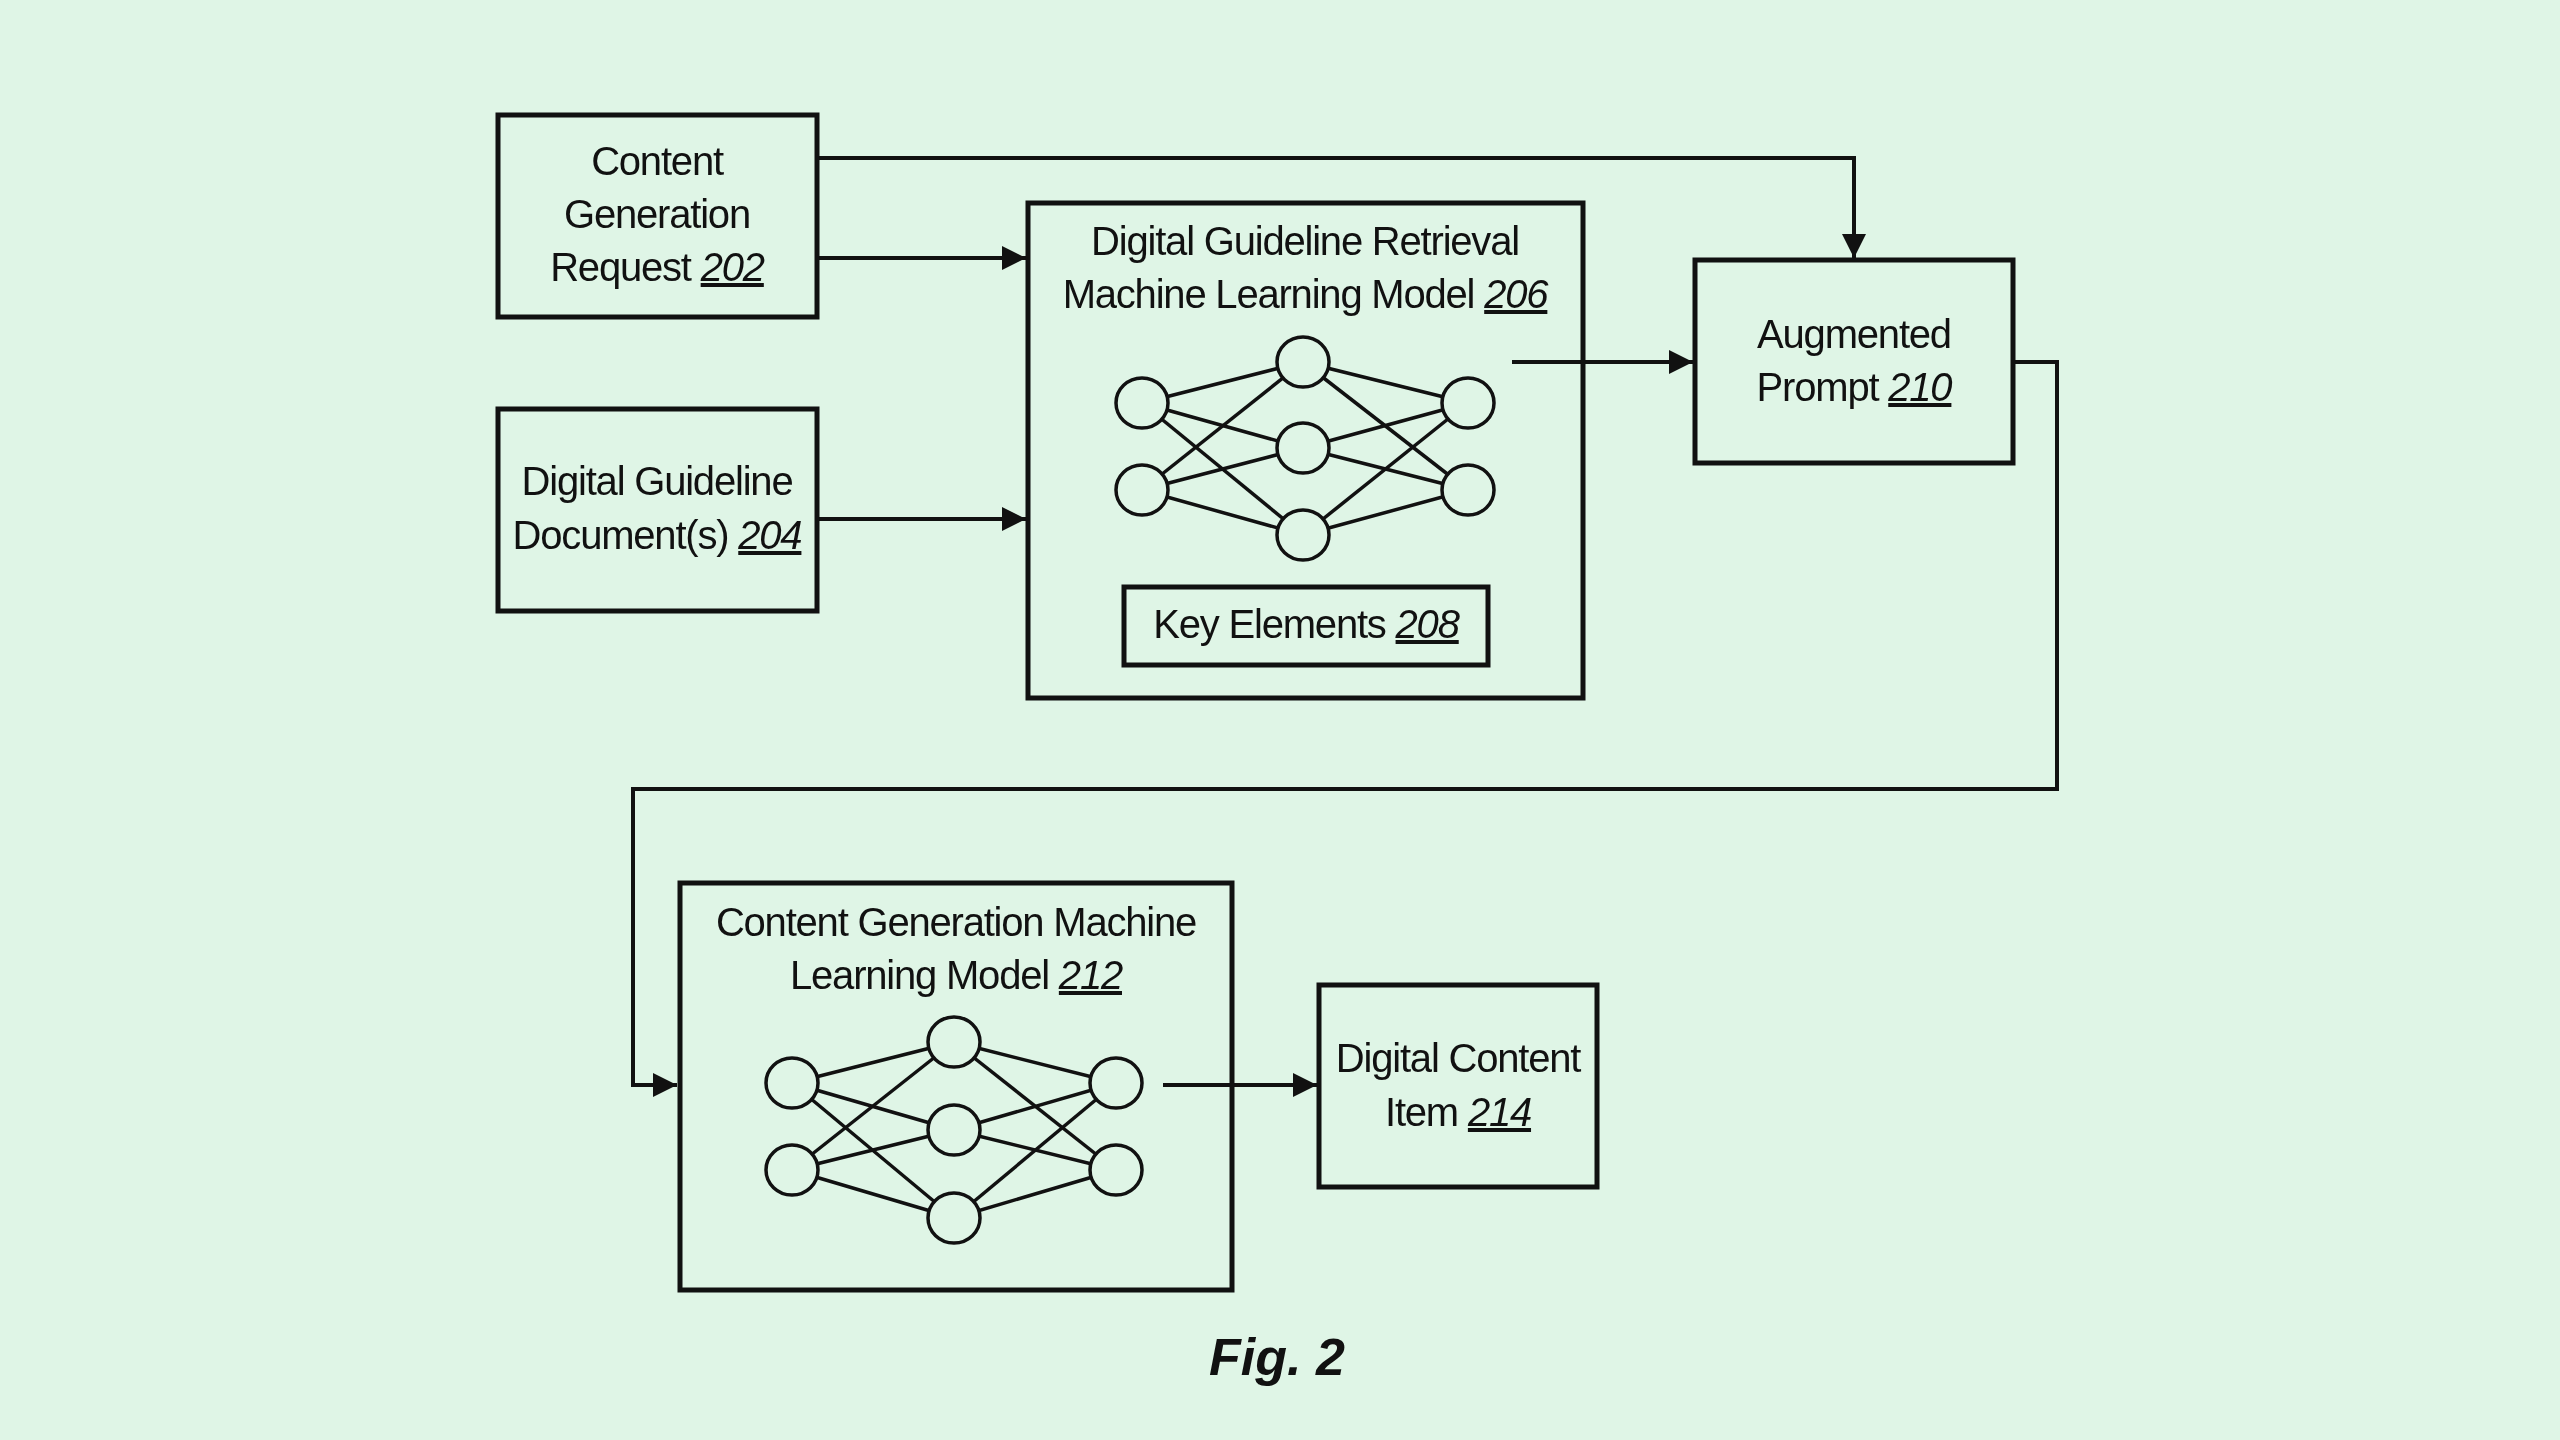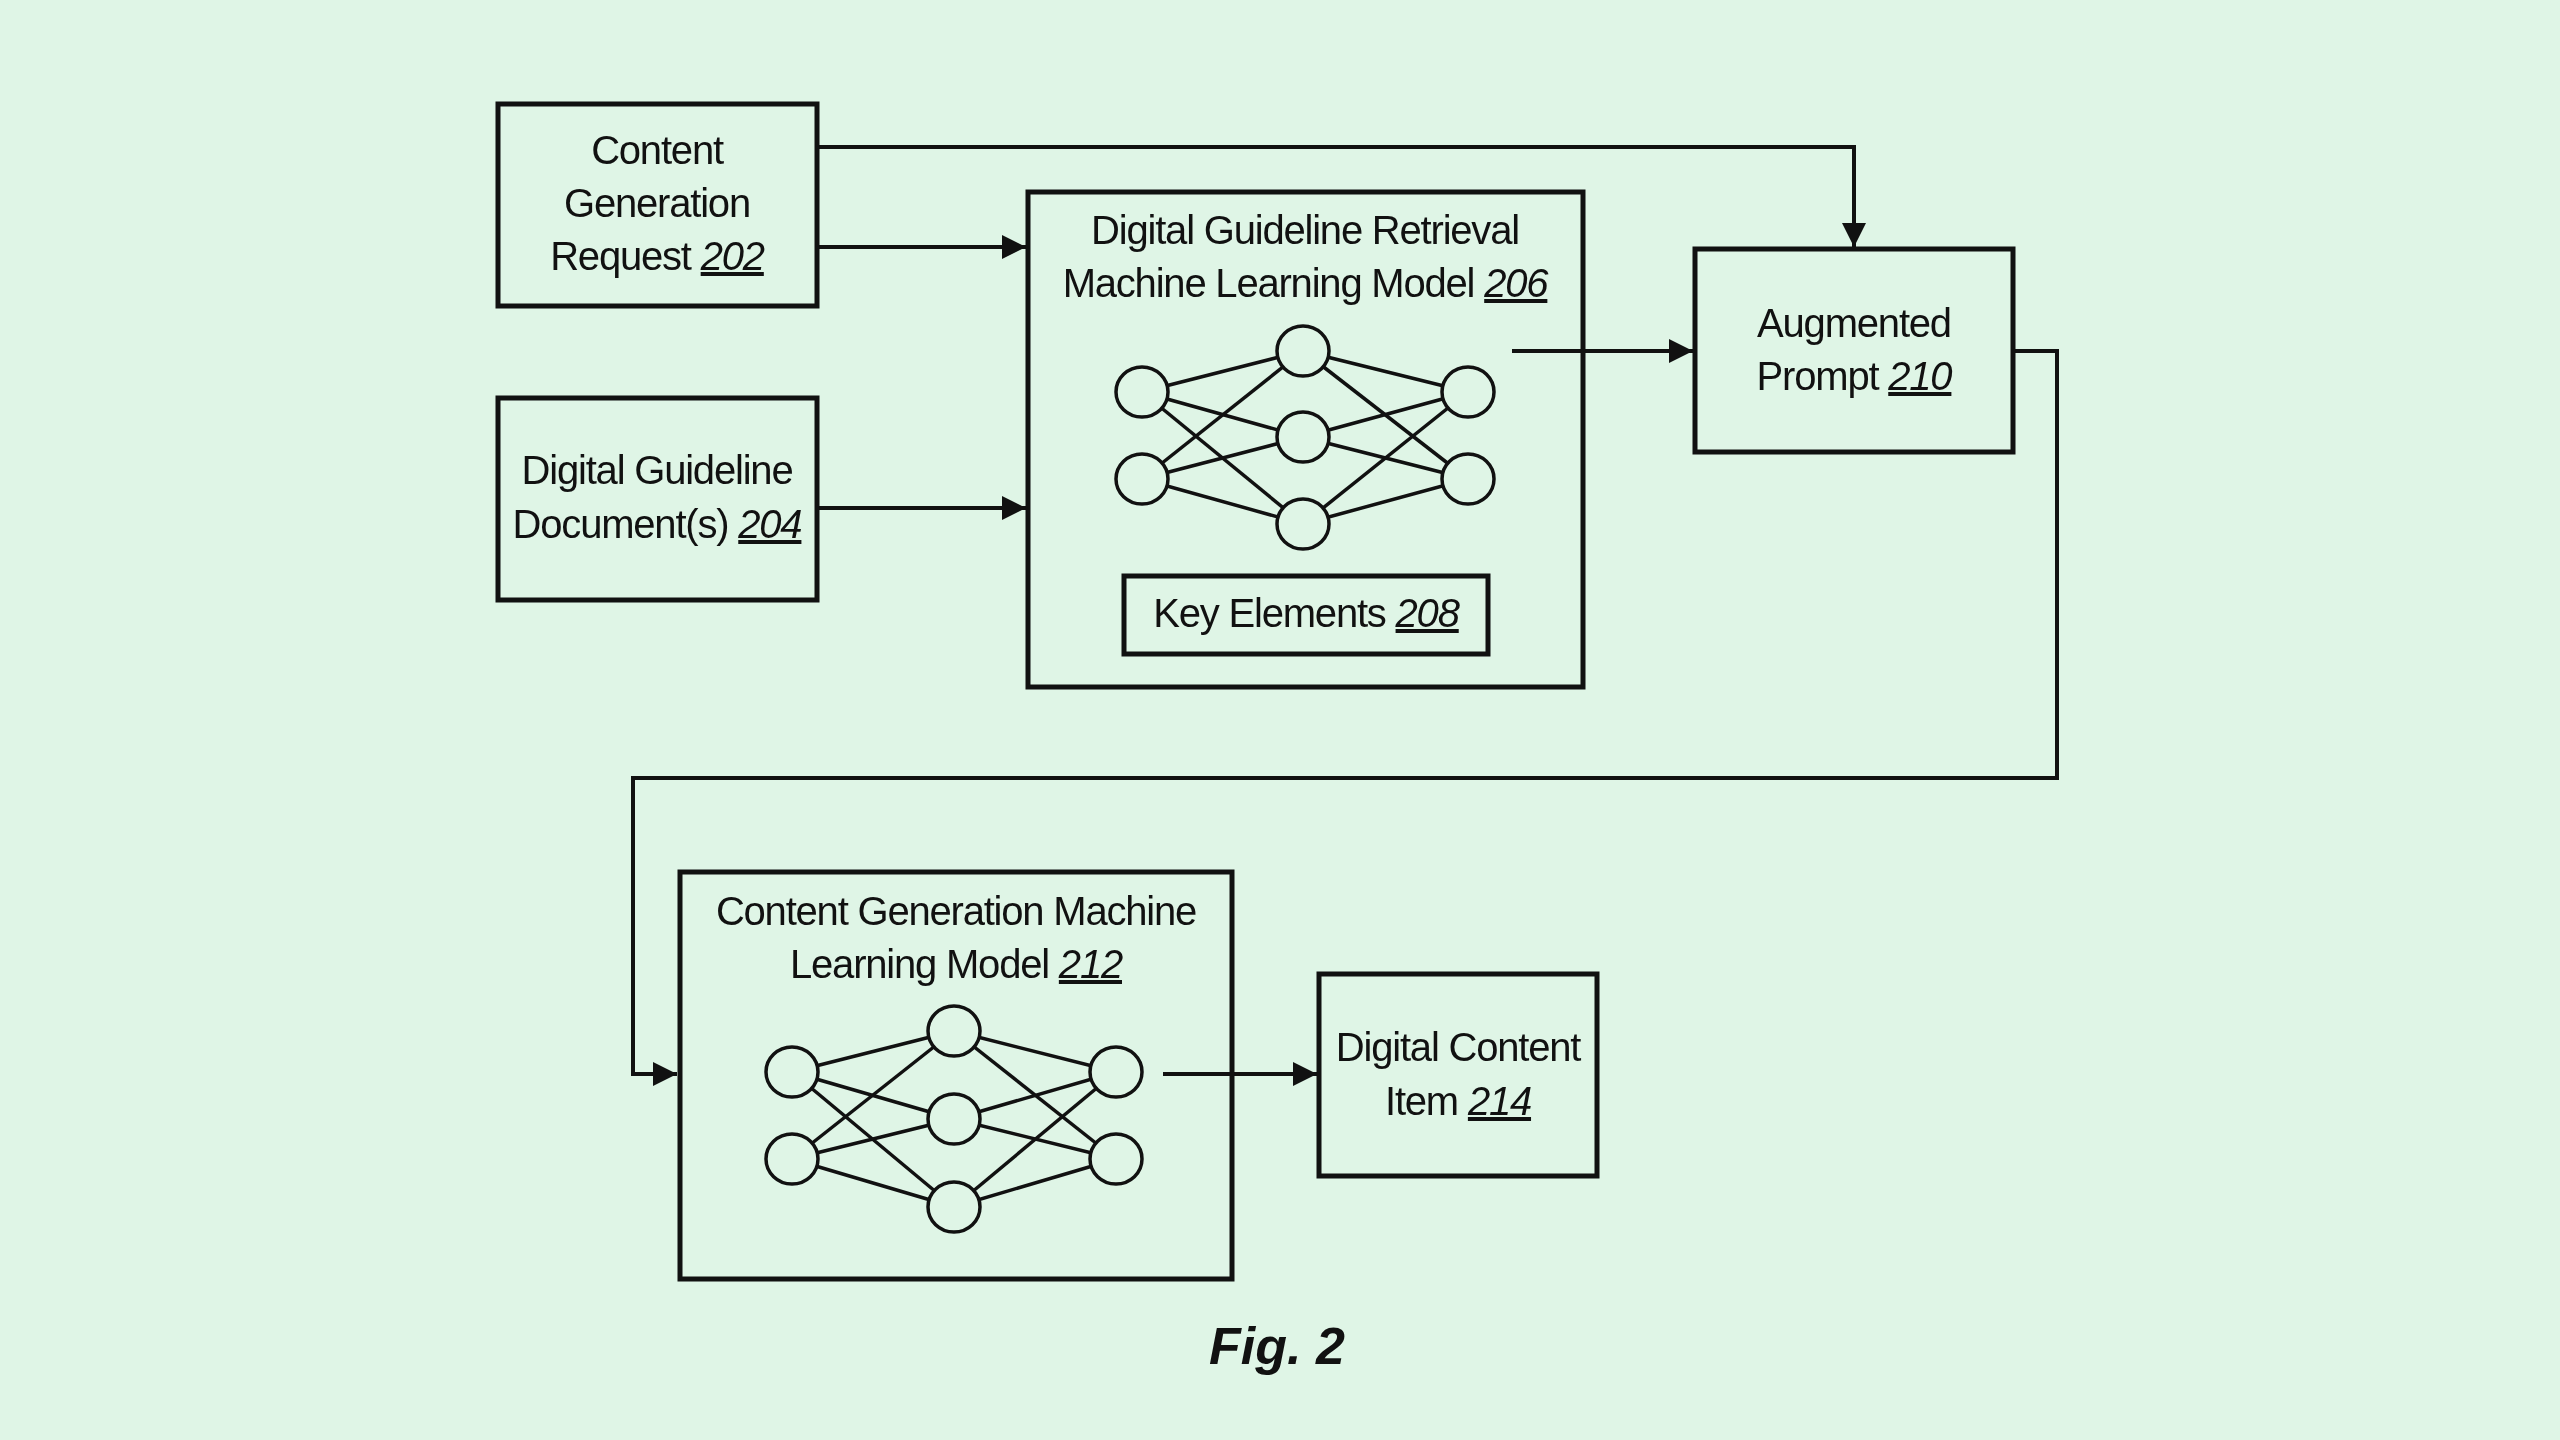--- a/index.html
+++ b/index.html
@@ -1,21 +1,21 @@
 <!DOCTYPE html>
 <html><head>
 <meta charset="utf-8">
 <style>
   html, body { margin: 0; padding: 0; }
   body {
     width: 2560px; height: 1440px; overflow: hidden;
     background: #dff5e6;
     font-family: "Liberation Sans", sans-serif;
   }
-  #stage { position: absolute; left: 0; top: 4px; width: 2560px; height: 1025px; text-decoration: underline; }
+  #stage { position: absolute; left: 0; top: 15px; width: 2560px; height: 1025px; text-decoration: underline; }
   svg { position: absolute; left: 0; top: 0; }
   .label {
     font-family: "Liberation Sans", sans-serif;
     font-size: 40px;
     fill: #111;
     letter-spacing: -1.2px;
   }
   .ref { font-style: italic; text-decoration: underline; }
   .fig {
     font-family: "Liberation Sans", sans-serif;

